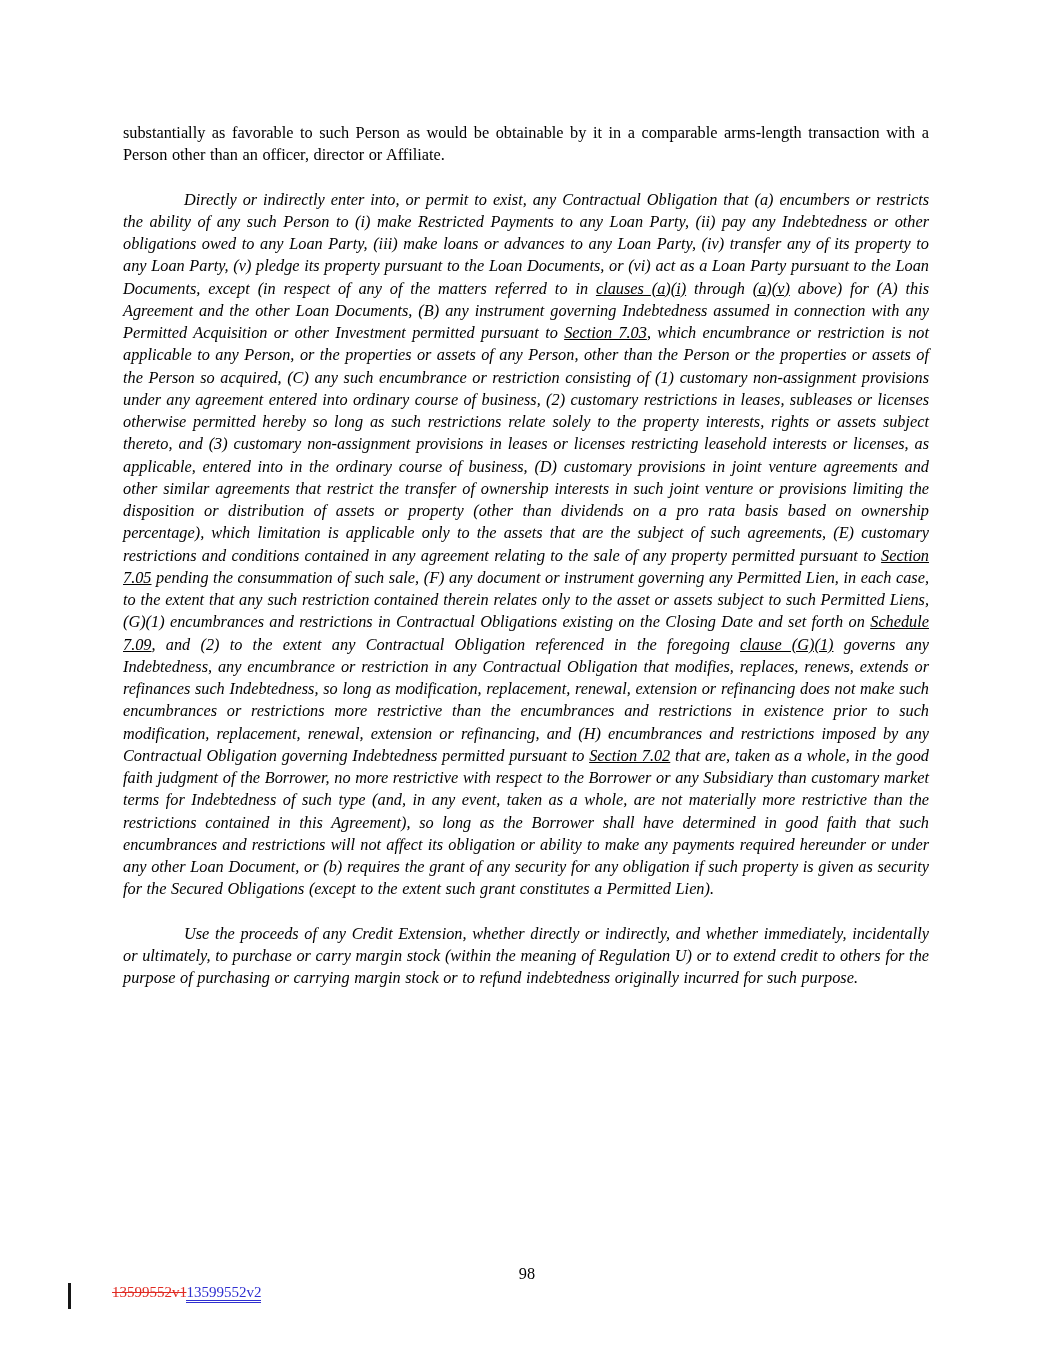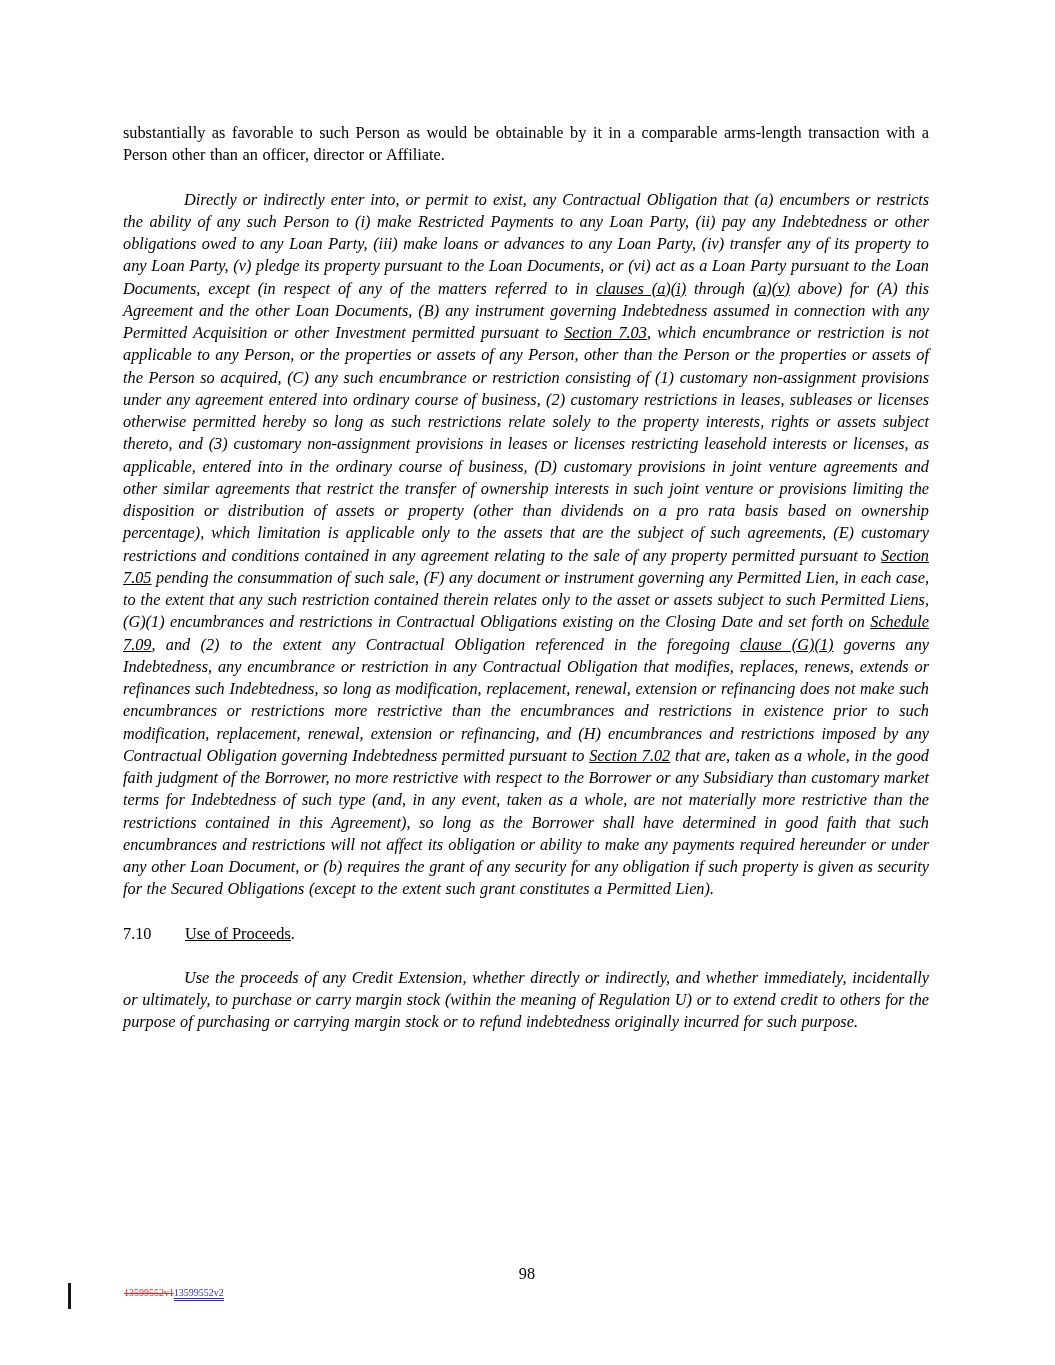--- a/index.html
+++ b/index.html
@@ -61,23 +61,23 @@
   .change-bar {
     position: absolute;
     left: 68px;
     top: 1283px;
     width: 2.5px;
     height: 26px;
     background: #161616;
   }
   .doc-ids {
     position: absolute;
-    left: 124px;
+    left: 112px;
     top: 1284px;
-    font-size: 10px;
+    font-size: 15px;
     line-height: 17px;
     white-space: nowrap;
   }
   .doc-id-old {
     color: var(--redline-deleted);
     text-decoration: line-through;
   }
   .doc-id-new {
     color: var(--redline-inserted);
     border-bottom: 3px double var(--redline-inserted);
@@ -89,23 +89,20 @@
 
 <div class="page">
 
   <div class="content">
 
     <p class="para">substantially as favorable to such Person as would be obtainable by it in a comparable arms-length transaction with a Person other than an officer, director or Affiliate.</p>
 
 
     <p class="para indent"><span>Directly or indirectly enter into, or permit to exist, any Contractual Obligation that (a) encumbers or restricts the ability of any such Person to (i) make Restricted Payments to any Loan Party, (ii) pay any Indebtedness or other obligations owed to any Loan Party, (iii) make loans or advances to any Loan Party, (iv) transfer any of its property to any Loan Party, (v) pledge its property pursuant to the Loan Documents, or (vi) act as a Loan Party pursuant to the Loan Documents, except (in respect of any of the matters referred to in </span><span class="u">clauses (a)(i)</span><span> through </span><span class="u">(a)(v)</span><span> above) for (A) this Agreement and the other Loan Documents, (B) any instrument governing Indebtedness assumed in connection with any Permitted Acquisition or other Investment permitted pursuant to </span><span class="u">Section 7.03</span><span>, which encumbrance or restriction is not applicable to any Person, or the properties or assets of any Person, other than the Person or the properties or assets of the Person so acquired, (C) any such encumbrance or restriction consisting of (1) customary non-assignment provisions under any agreement entered into ordinary course of business, (2) customary restrictions in leases, subleases or licenses otherwise permitted hereby so long as such restrictions relate solely to the property interests, rights or assets subject thereto, and (3) customary non-assignment provisions in leases or licenses restricting leasehold interests or licenses, as applicable, entered into in the ordinary course of business, (D) customary provisions in joint venture agreements and other similar agreements that restrict the transfer of ownership interests in such joint venture or provisions limiting the disposition or distribution of assets or property (other than dividends on a pro rata basis based on ownership percentage), which limitation is applicable only to the assets that are the subject of such agreements, (E) customary restrictions and conditions contained in any agreement relating to the sale of any property permitted pursuant to </span><span class="u">Section 7.05</span><span> pending the consummation of such sale, (F) any document or instrument governing any Permitted Lien, in each case, to the extent that any such restriction contained therein relates only to the asset or assets subject to such Permitted Liens, (G)(1) encumbrances and restrictions in Contractual Obligations existing on the Closing Date and set forth on </span><span class="u">Schedule 7.09</span><span>, and (2) to the extent any Contractual Obligation referenced in the foregoing </span><span class="u">clause (G)(1)</span><span> governs any Indebtedness, any encumbrance or restriction in any Contractual Obligation that modifies, replaces, renews, extends or refinances such Indebtedness, so long as modification, replacement, renewal, extension or refinancing does not make such encumbrances or restrictions more restrictive than the encumbrances and restrictions in existence prior to such modification, replacement, renewal, extension or refinancing, and (H) encumbrances and restrictions imposed by any Contractual Obligation governing Indebtedness permitted pursuant to </span><span class="u">Section 7.02</span><span> that are, taken as a whole, in the good faith judgment of the Borrower, no more restrictive with respect to the Borrower or any Subsidiary than customary market terms for Indebtedness of such type (and, in any event, taken as a whole, are not materially more restrictive than the restrictions contained in this Agreement), so long as the Borrower shall have determined in good faith that such encumbrances and restrictions will not affect its obligation or ability to make any payments required hereunder or under any other Loan Document, or (b) requires the grant of any security for any obligation if such property is given as security for the Secured Obligations (except to the extent such grant constitutes a Permitted Lien).</span></p>
 
-    <div class="heading">
-      <span class="sec-num">7.10</span><span class="sec-title">Use of Proceeds</span><span>.</span>
-    </div>
 
     <p class="para indent"><span>Use the proceeds of any Credit Extension, whether directly or indirectly, and whether immediately, incidentally or ultimately, to purchase or carry margin stock (within the meaning of Regulation U) or to extend credit to others for the purpose of purchasing or carrying margin stock or to refund indebtedness originally incurred for such purpose.</span></p>
 
   </div>
 
   <div class="page-number">98</div>
 
   <div class="change-bar"></div>
 
   <div class="doc-ids">

